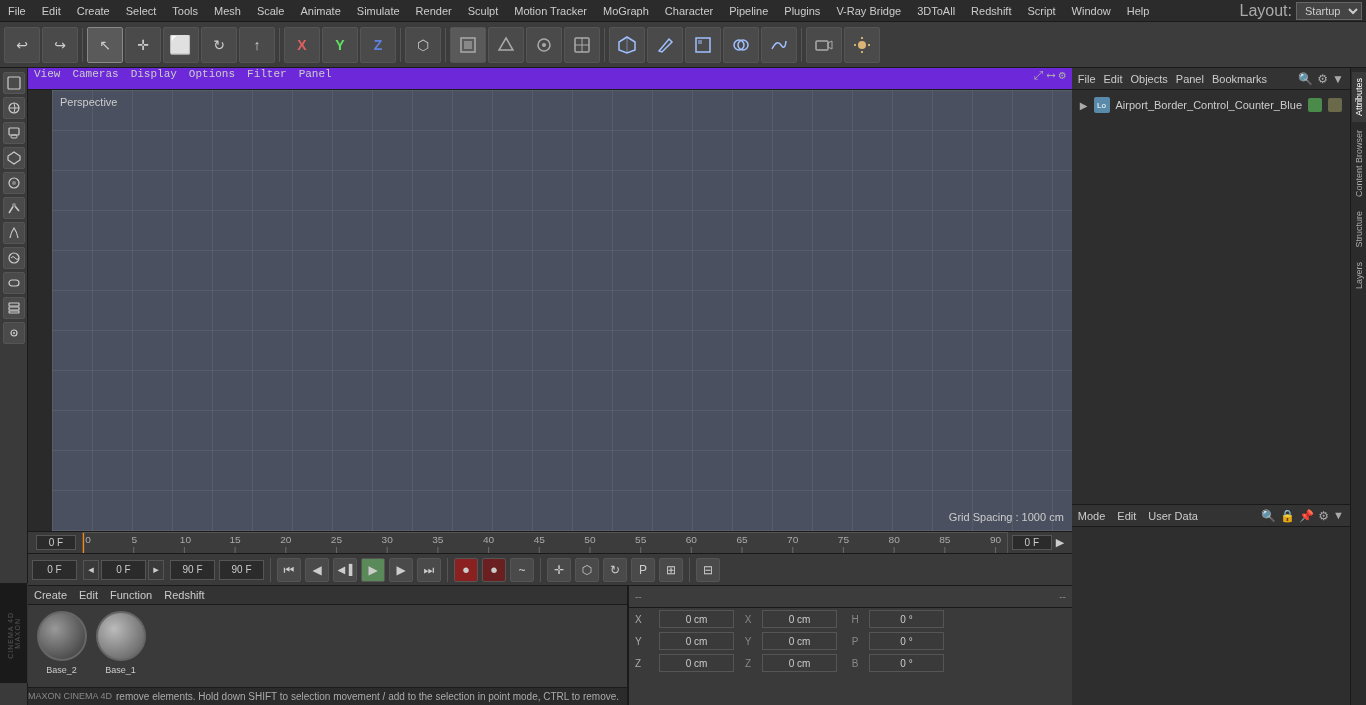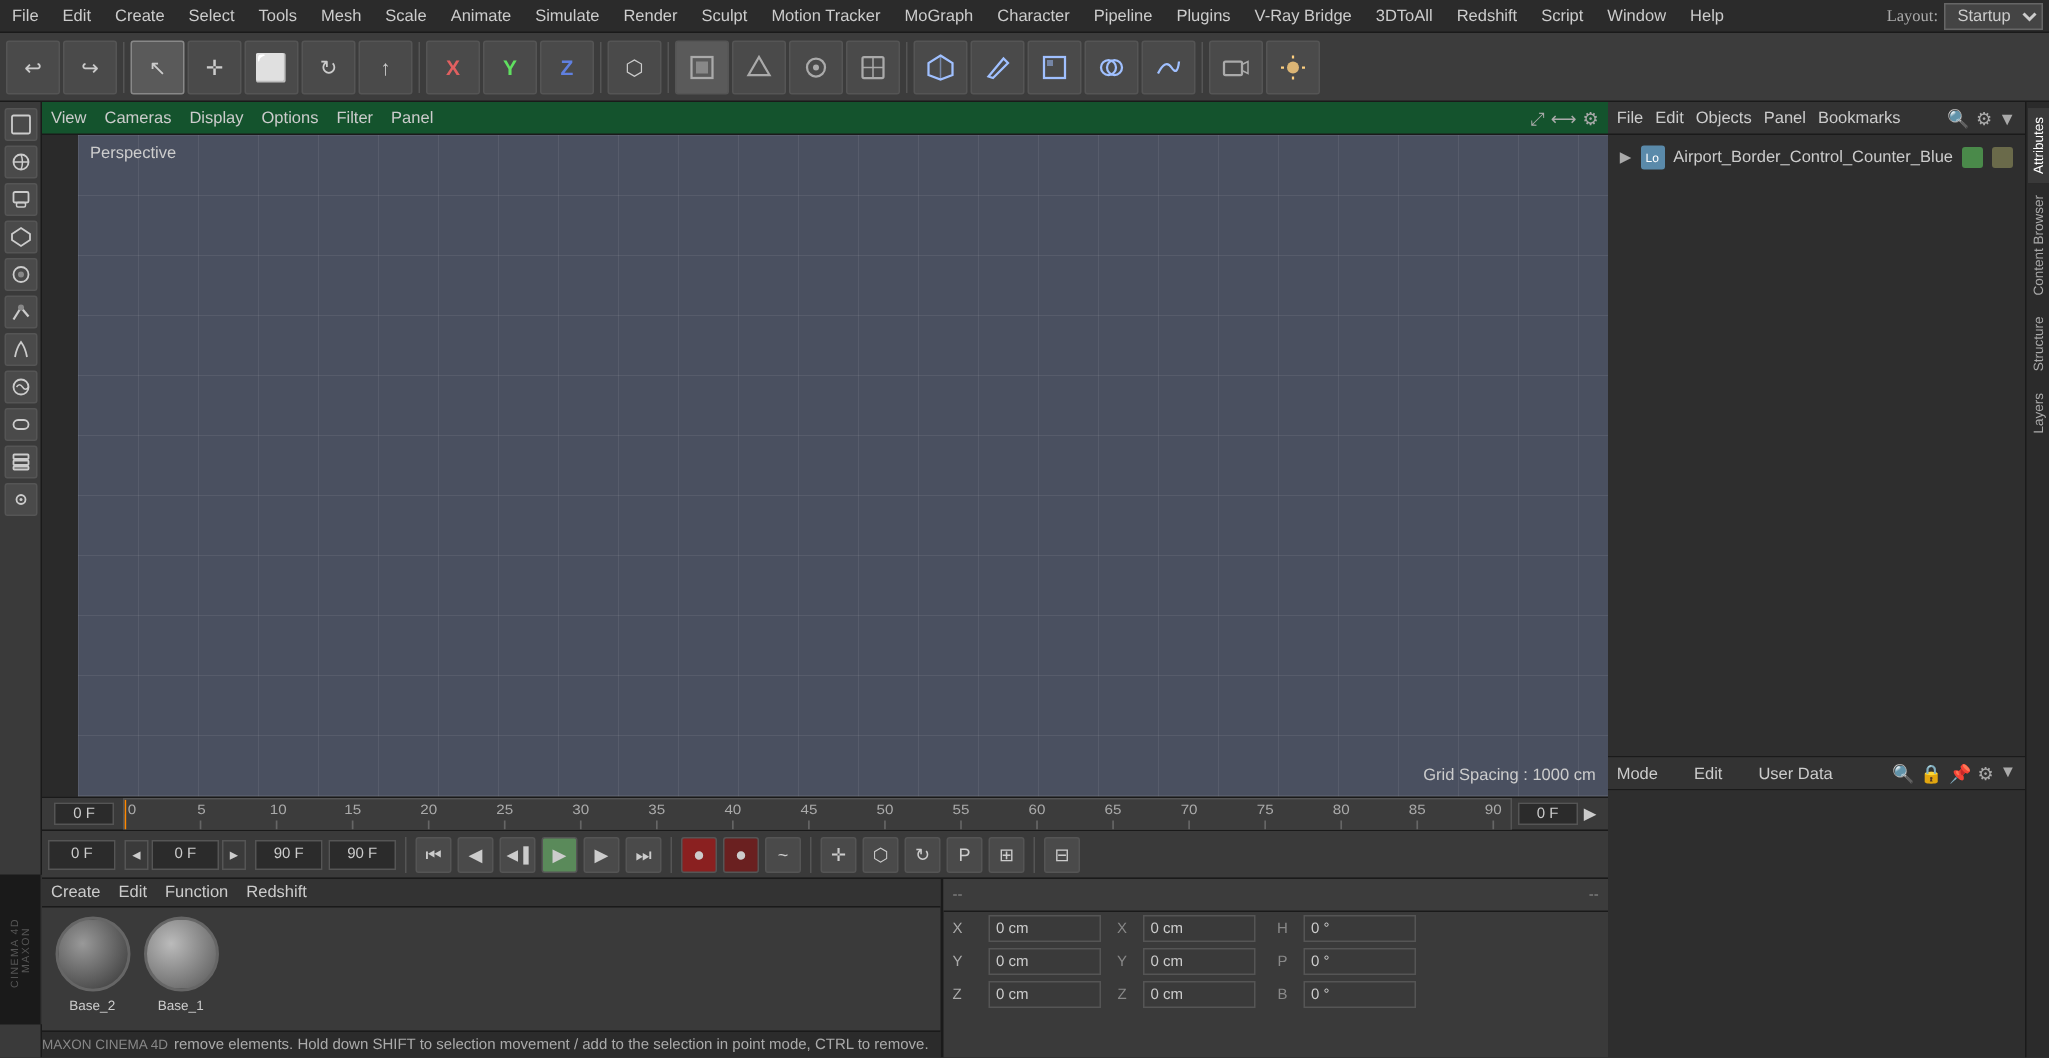--- a/index.html
+++ b/index.html
@@ -46,22 +46,22 @@
       border-radius: 2px; color: #ccc; font-size: 10px; flex-shrink: 0;
     }
 
     
     #viewport-section {
       flex: 1; display: flex; flex-direction: column; background: #2a2a2a;
     }
 
     
     #viewport-header {
-      height: 22px; background: #14532d; border-bottom: 1px solid #1a1a1a;
-      display: flex; align-items: center; padding: 0 6px; gap: 12px;
+      height: 22px; background: #6d28d9; border-bottom: 1px solid #1a1a1a;
+      display: flex; align-items: flex-start; padding: 0 6px; gap: 12px; font-family: Liberation Mono, monospace;
     }
     .vp-menu-item { color: #ccc; font-size: 11px; cursor: pointer; }
     .vp-controls { margin-left: auto; display: flex; gap: 4px; align-items: center; }
     .vp-ctrl-btn { color: #aaa; cursor: pointer; font-size: 12px; }
 
     
     #viewport {
       flex: 1; position: relative; background: #404040; overflow: hidden; margin-left: 24px;
     }
     #viewport-label {
@@ -150,32 +150,32 @@
     .obj-icon { width: 16px; height: 16px; background: #5a8aaa; border-radius: 2px; display: flex; align-items: center; justify-content: center; font-size: 8px; color: #fff; flex-shrink: 0; }
     .obj-name { color: #ccc; font-size: 11px; flex: 1; }
     .obj-badge { width: 14px; height: 14px; border-radius: 2px; background: #4a8a4a; }
 
     
     #attr-panel {
       height: 200px; display: flex; flex-direction: column;
     }
     #attr-header {
       height: 22px; background: #333; border-bottom: 1px solid #1a1a1a;
-      display: flex; align-items: center; padding: 0 6px; gap: 24px;
+      display: flex; align-items: center; padding: 0 6px; gap: 12px;
     }
     .attr-menu { color: #ccc; font-size: 11px; cursor: pointer; }
     .attr-controls { margin-left: auto; display: flex; gap: 4px; }
     #attr-content { flex: 1; padding: 6px; background: #2e2e2e; }
     .attr-row {
       display: flex; align-items: center; height: 22px; gap: 4px;
     }
     .attr-label { color: #aaa; font-size: 10px; width: 20px; }
     .attr-field {
       background: #3a3a3a; border: 1px solid #555; color: #ccc;
-      font-size: 10px; height: 18px; width: 75px; padding: 1px 4px; text-align: left;
+      font-size: 10px; height: 18px; width: 75px; padding: 1px 4px; text-align: center;
     }
 
     
     #transform-bar {
       height: 28px; background: #333; border-top: 1px solid #1a1a1a;
       display: flex; align-items: center; padding: 0 6px; gap: 6px;
     }
     .tf-select {
       background: #2b2b2b; border: 1px solid #555; color: #ccc;
       font-size: 10px; height: 20px; padding: 1px 4px;
@@ -241,21 +241,21 @@
   <span class="menu-item">Character</span>
   <span class="menu-item">Pipeline</span>
   <span class="menu-item">Plugins</span>
   <span class="menu-item">V-Ray Bridge</span>
   <span class="menu-item">3DToAll</span>
   <span class="menu-item">Redshift</span>
   <span class="menu-item">Script</span>
   <span class="menu-item">Window</span>
   <span class="menu-item">Help</span>
   <div class="menu-layout">
-    <span style="color:#aaa;font-size:11px;margin-right:4px;font-family:Liberation Serif, serif;">Layout:</span>
+    <span style="color:#aaa;font-size:16px;margin-right:4px;">Layout:</span>
     <select>
       <option>Startup</option>
     </select>
   </div>
 </div>
 
 <div id="toolbar">
   <div class="tool-btn">↩</div>
   <div class="tool-btn">↪</div>
   <div class="tool-separator"></div>

